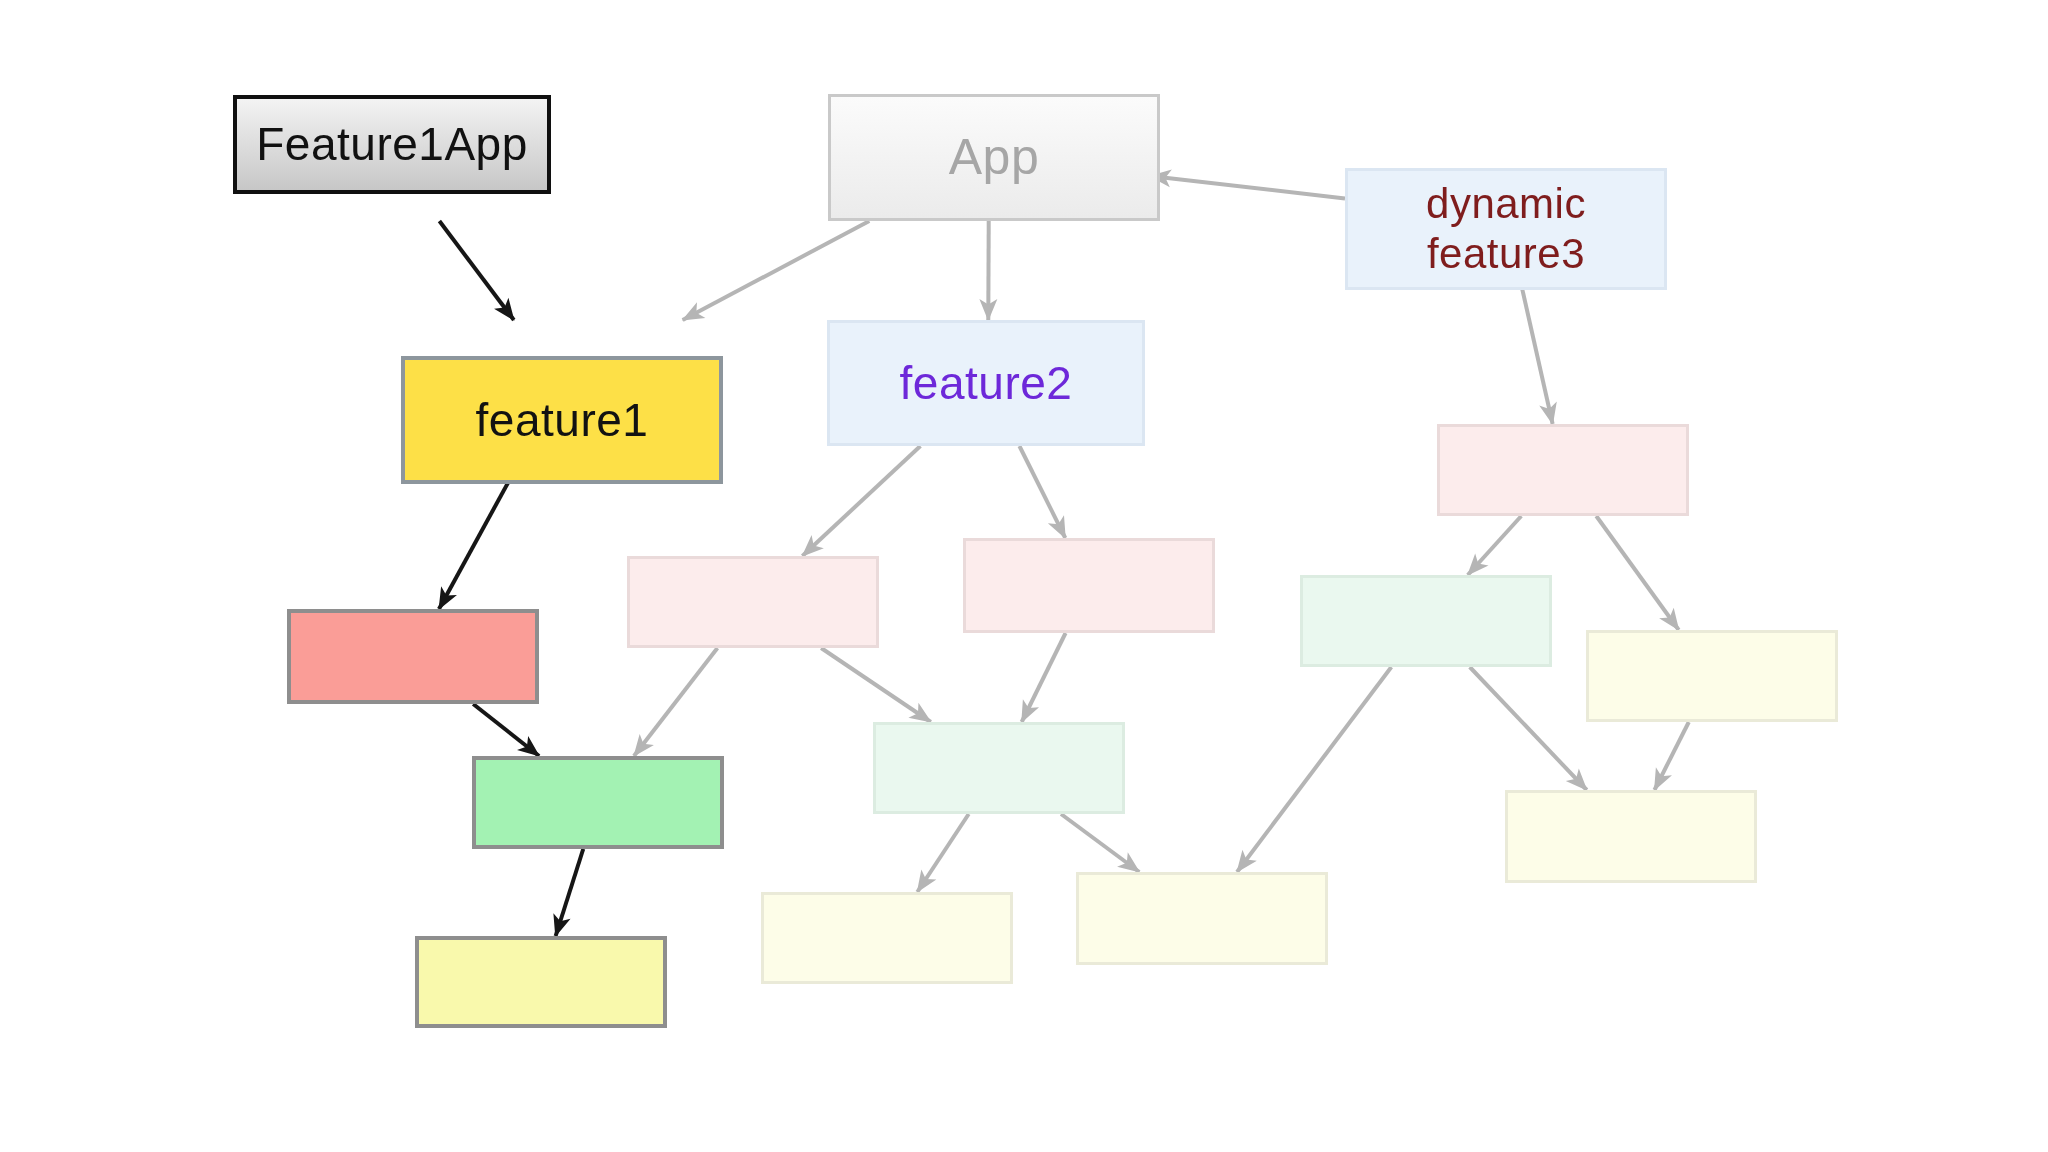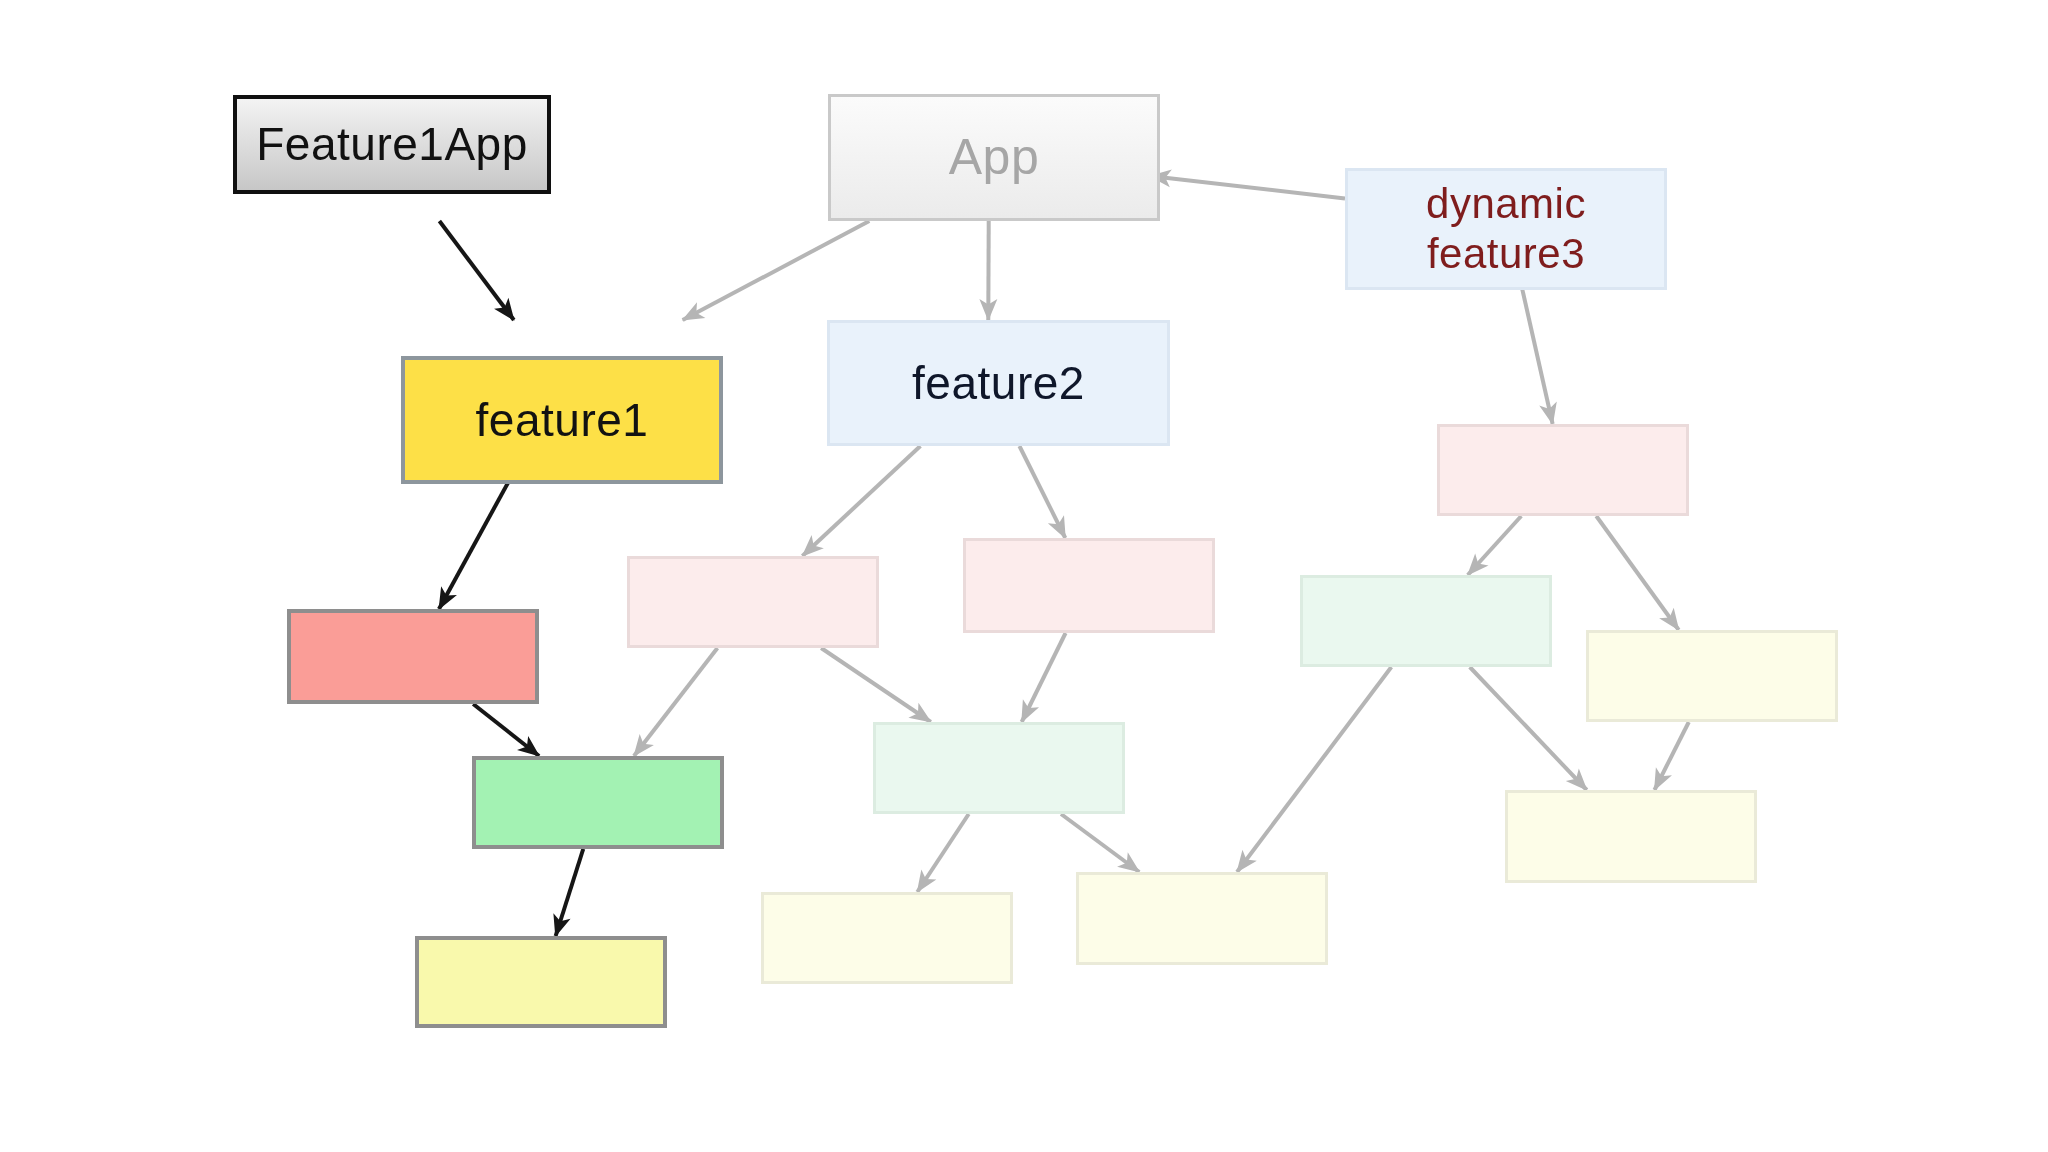--- a/index.html
+++ b/index.html
@@ -80,21 +80,21 @@
     <div class="node faded" style="left: 828px; top: 94px; width: 332px; height: 127px; background: linear-gradient(rgb(251, 251, 251) 0%, rgb(235, 235, 235) 100%); border-color: rgb(201, 201, 201); border-width: 3px; color: rgb(166, 166, 166); font-size: 50px;">
       <span>App</span>
     </div>
     <div class="node faded" style="left: 1345px; top: 156px; width: 322px; height: 122px; background: rgb(233, 242, 251); border-color: rgb(219, 230, 242); border-width: 3px; color: #7f1d1d; font-size: 42px; margin-top: 12px;">
       <span>dynamic
 feature3</span>
     </div>
     <div class="node active" style="left: 401px; top: 324px; width: 322px; height: 128px; background: #fde047; border-color: rgb(141, 150, 157); border-width: 4px; color: rgb(18, 18, 18); font-size: 46px; margin-top: 32px;">
       <span>feature1</span>
     </div>
-    <div class="node faded" style="left: 827px; top: 320px; width: 343px; height: 126px; background: rgb(233, 242, 251); border-color: rgb(219, 230, 242); border-width: 3px; color: #0f172a; font-size: 46px;">
+    <div class="node faded" style="left: 827px; top: 320px; width: 318px; height: 126px; background: rgb(233, 242, 251); border-color: rgb(219, 230, 242); border-width: 3px; color: #6d28d9; font-size: 46px;">
       <span>feature2</span>
     </div>
     <div class="node active" style="left: 287px; top: 609px; width: 252px; height: 95px; background: rgb(250, 157, 151); border-color: rgb(142, 142, 142); border-width: 4px;">
       <span></span>
     </div>
     <div class="node faded" style="left: 627px; top: 556px; width: 252px; height: 92px; background: rgb(252, 236, 236); border-color: rgb(234, 218, 218); border-width: 3px;">
       <span></span>
     </div>
     <div class="node faded" style="left: 963px; top: 538px; width: 252px; height: 95px; background: rgb(252, 236, 236); border-color: rgb(234, 218, 218); border-width: 3px;">
       <span></span>

